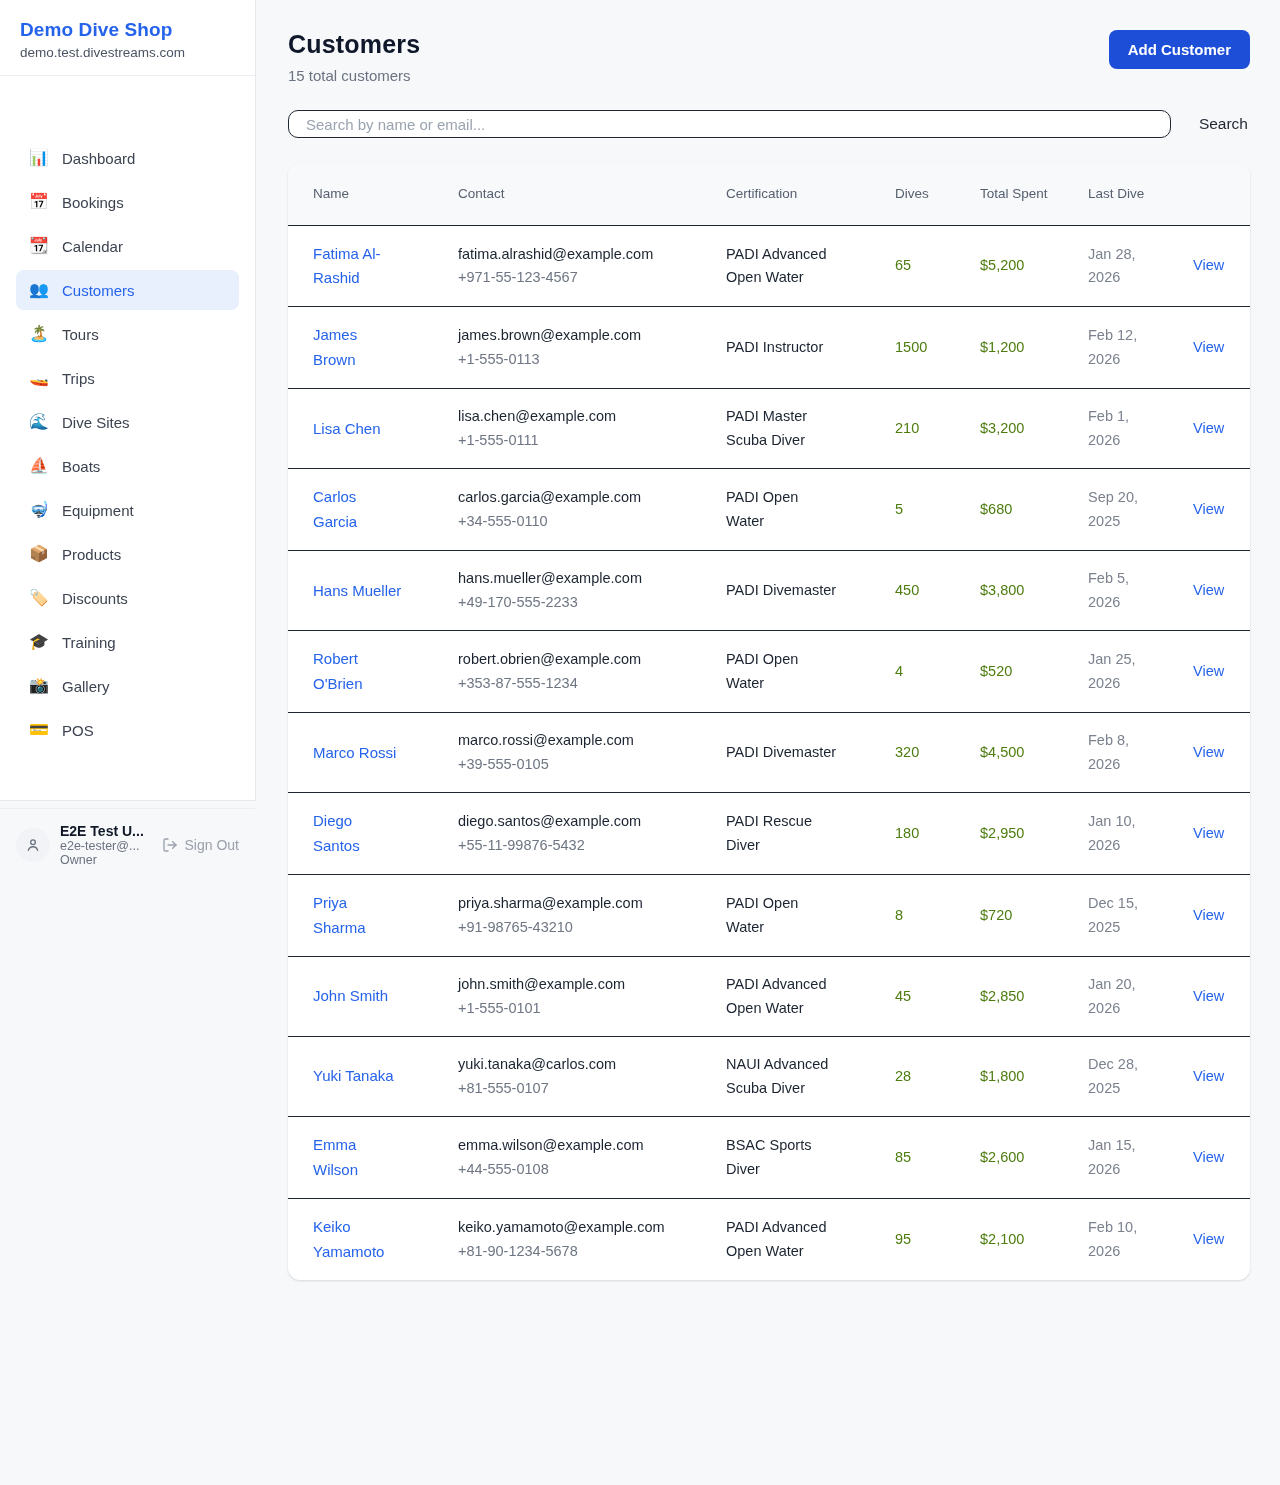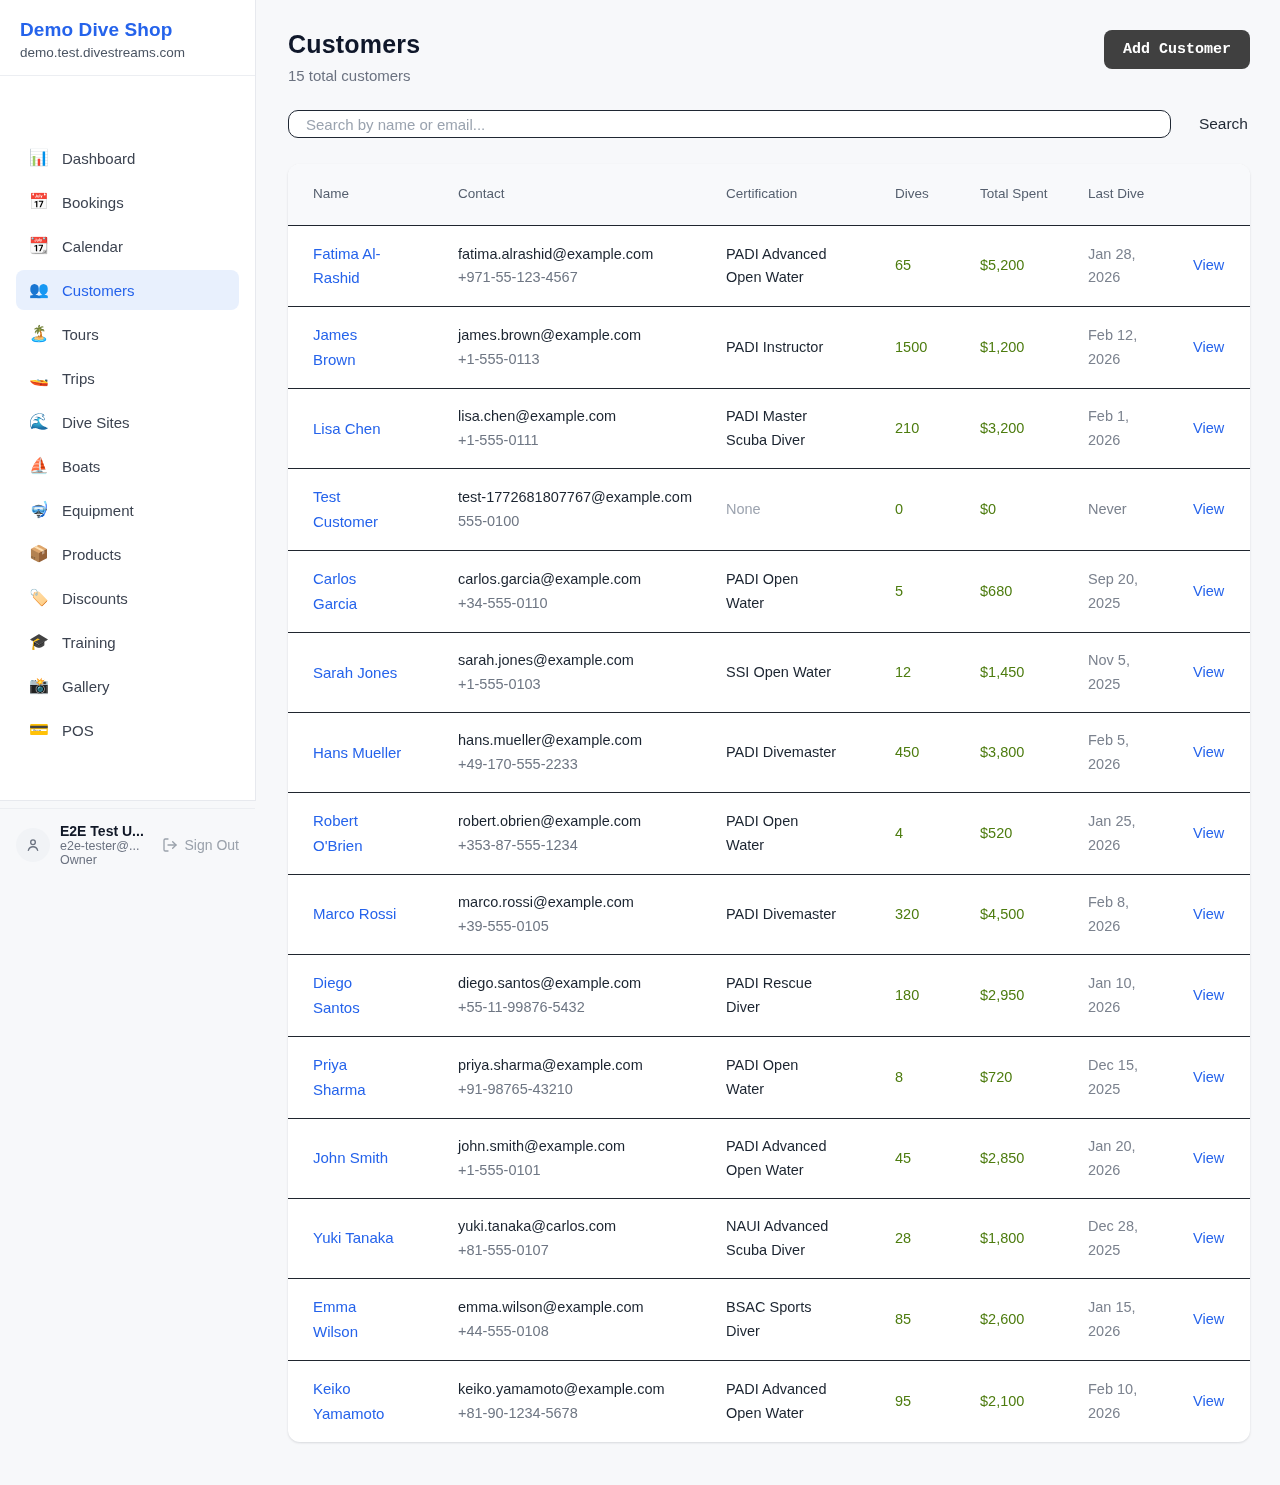--- a/index.html
+++ b/index.html
@@ -52,22 +52,22 @@
     display: flex; align-items: center; gap: 7px;
     color: #9aa1ab; font-size: 14px; cursor: pointer; flex: none;
   }
 
   
   .main { position: absolute; left: 256px; top: 0; width: 1024px; padding: 30px 30px 0 32px; }
   .page-header { display: flex; align-items: flex-start; justify-content: space-between; }
   .page-title { font-size: 25px; font-weight: 800; color: #0f172a; letter-spacing: .2px; }
   .page-subtitle { font-size: 15px; color: #6b7280; margin-top: 8px; }
   .btn-primary {
-    background: #404040; color: #ffffff; border: none; border-radius: 8px;
-    font-family: Liberation Mono, monospace; font-size: 15px; font-weight: 600;
+    background: #1d4ed8; color: #ffffff; border: none; border-radius: 8px;
+    font-family: Liberation Sans, sans-serif; font-size: 15px; font-weight: 600;
     padding: 11px 19px; cursor: pointer;
   }
   .search-row { display: flex; align-items: center; margin-top: 26px; gap: 26px; }
   .search-input {
     flex: 1; height: 28px;
     border: 1.5px solid #1f2733; border-radius: 10px;
     padding: 0 17px; font-family: inherit; font-size: 15px; color: #1b2430;
     background: #ffffff; outline: none;
   }
   .search-input::placeholder { color: #9aa3af; }
@@ -283,58 +283,34 @@
       <div class="email">lisa.chen@example.com</div>
       <div class="phone">+1-555-0111</div>
     </td>
     <td class="c-cert"><span class="cert">PADI Master Scuba Diver</span></td>
     <td><span class="num">210</span></td>
     <td><span class="num">$3,200</span></td>
     <td class="c-last"><span class="last-dive">Feb 1, 2026</span></td>
     <td><a class="view-link">View</a></td>
   </tr>
 
-  <tr>
-    <td class="c-name"><a class="name-link">Test Customer</a></td>
-    <td class="c-contact">
-      <div class="email">test-1772681807767@example.com</div>
-      <div class="phone">555-0100</div>
-    </td>
-    <td class="c-cert"><span class="cert muted">None</span></td>
-    <td><span class="num">0</span></td>
-    <td><span class="num">$0</span></td>
-    <td class="c-last"><span class="last-dive">Never</span></td>
-    <td><a class="view-link">View</a></td>
-  </tr>
 
   <tr>
     <td class="c-name"><a class="name-link">Carlos Garcia</a></td>
     <td class="c-contact">
       <div class="email">carlos.garcia@example.com</div>
       <div class="phone">+34-555-0110</div>
     </td>
     <td class="c-cert"><span class="cert">PADI Open Water</span></td>
     <td><span class="num">5</span></td>
     <td><span class="num">$680</span></td>
     <td class="c-last"><span class="last-dive">Sep 20, 2025</span></td>
     <td><a class="view-link">View</a></td>
   </tr>
 
-  <tr>
-    <td class="c-name"><a class="name-link">Sarah Jones</a></td>
-    <td class="c-contact">
-      <div class="email">sarah.jones@example.com</div>
-      <div class="phone">+1-555-0103</div>
-    </td>
-    <td class="c-cert"><span class="cert">SSI Open Water</span></td>
-    <td><span class="num">12</span></td>
-    <td><span class="num">$1,450</span></td>
-    <td class="c-last"><span class="last-dive">Nov 5, 2025</span></td>
-    <td><a class="view-link">View</a></td>
-  </tr>
 
   <tr>
     <td class="c-name"><a class="name-link">Hans Mueller</a></td>
     <td class="c-contact">
       <div class="email">hans.mueller@example.com</div>
       <div class="phone">+49-170-555-2233</div>
     </td>
     <td class="c-cert"><span class="cert">PADI Divemaster</span></td>
     <td><span class="num">450</span></td>
     <td><span class="num">$3,800</span></td>

